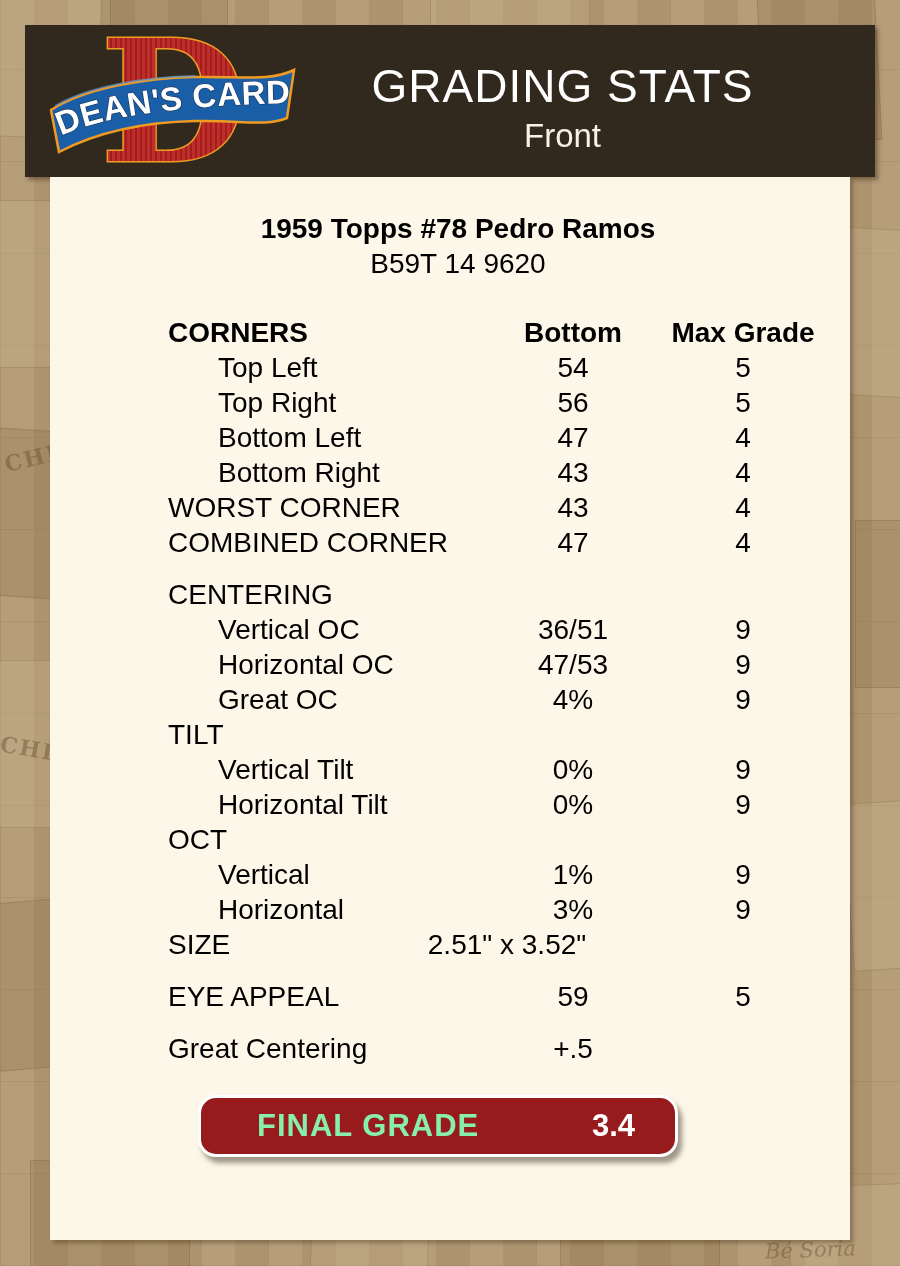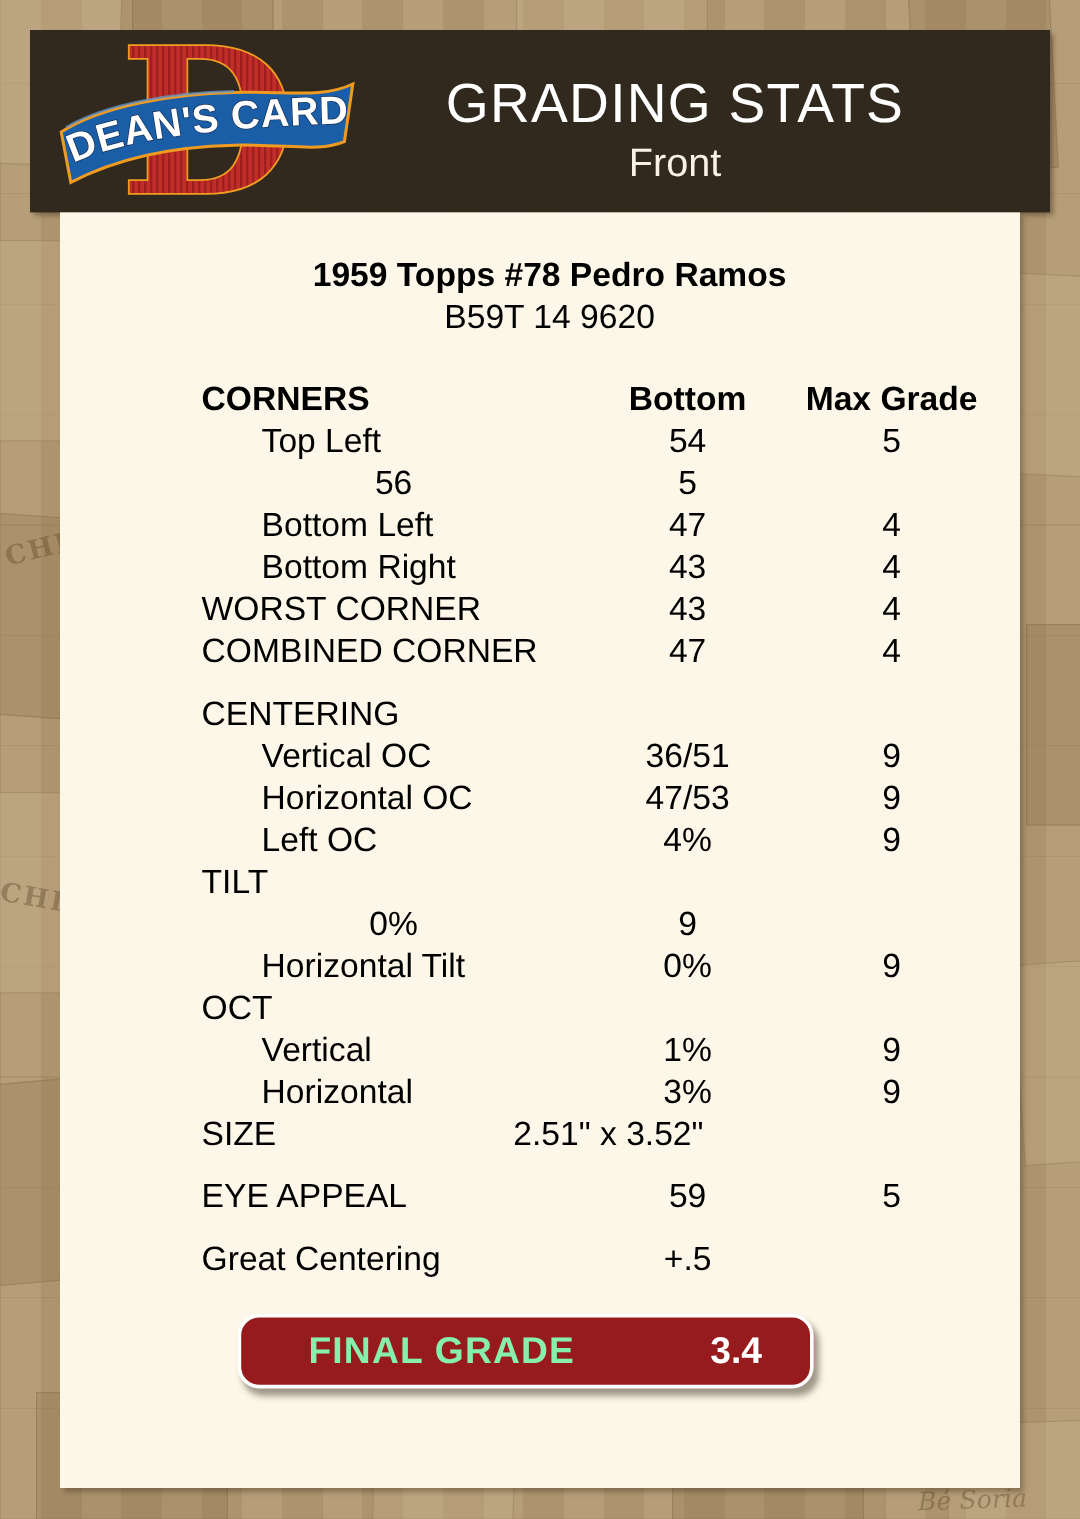--- a/index.html
+++ b/index.html
@@ -132,20 +132,21 @@
       <span class="c2">Bottom</span>
       <span class="c3">Max Grade</span>
     </div>
 
     <div class="row item">
       <span class="c1">Top Left</span>
       <span class="c2">54</span>
       <span class="c3">5</span>
     </div>
     <div class="row item">
+      <span class="c1">Top Right</span>
       <span class="c2">56</span>
       <span class="c3">5</span>
     </div>
     <div class="row item">
       <span class="c1">Bottom Left</span>
       <span class="c2">47</span>
       <span class="c3">4</span>
     </div>
     <div class="row item">
       <span class="c1">Bottom Right</span>
@@ -171,30 +172,31 @@
       <span class="c1">Vertical OC</span>
       <span class="c2">36/51</span>
       <span class="c3">9</span>
     </div>
     <div class="row item">
       <span class="c1">Horizontal OC</span>
       <span class="c2">47/53</span>
       <span class="c3">9</span>
     </div>
     <div class="row item">
-      <span class="c1">Left OC</span>
+      <span class="c1">Great OC</span>
       <span class="c2">4%</span>
       <span class="c3">9</span>
     </div>
     <div class="row section">
       <span class="c1">TILT</span>
       <span class="c2"></span>
       <span class="c3"></span>
     </div>
     <div class="row item">
+      <span class="c1">Vertical Tilt</span>
       <span class="c2">0%</span>
       <span class="c3">9</span>
     </div>
     <div class="row item">
       <span class="c1">Horizontal Tilt</span>
       <span class="c2">0%</span>
       <span class="c3">9</span>
     </div>
     <div class="row section">
       <span class="c1">OCT</span>

